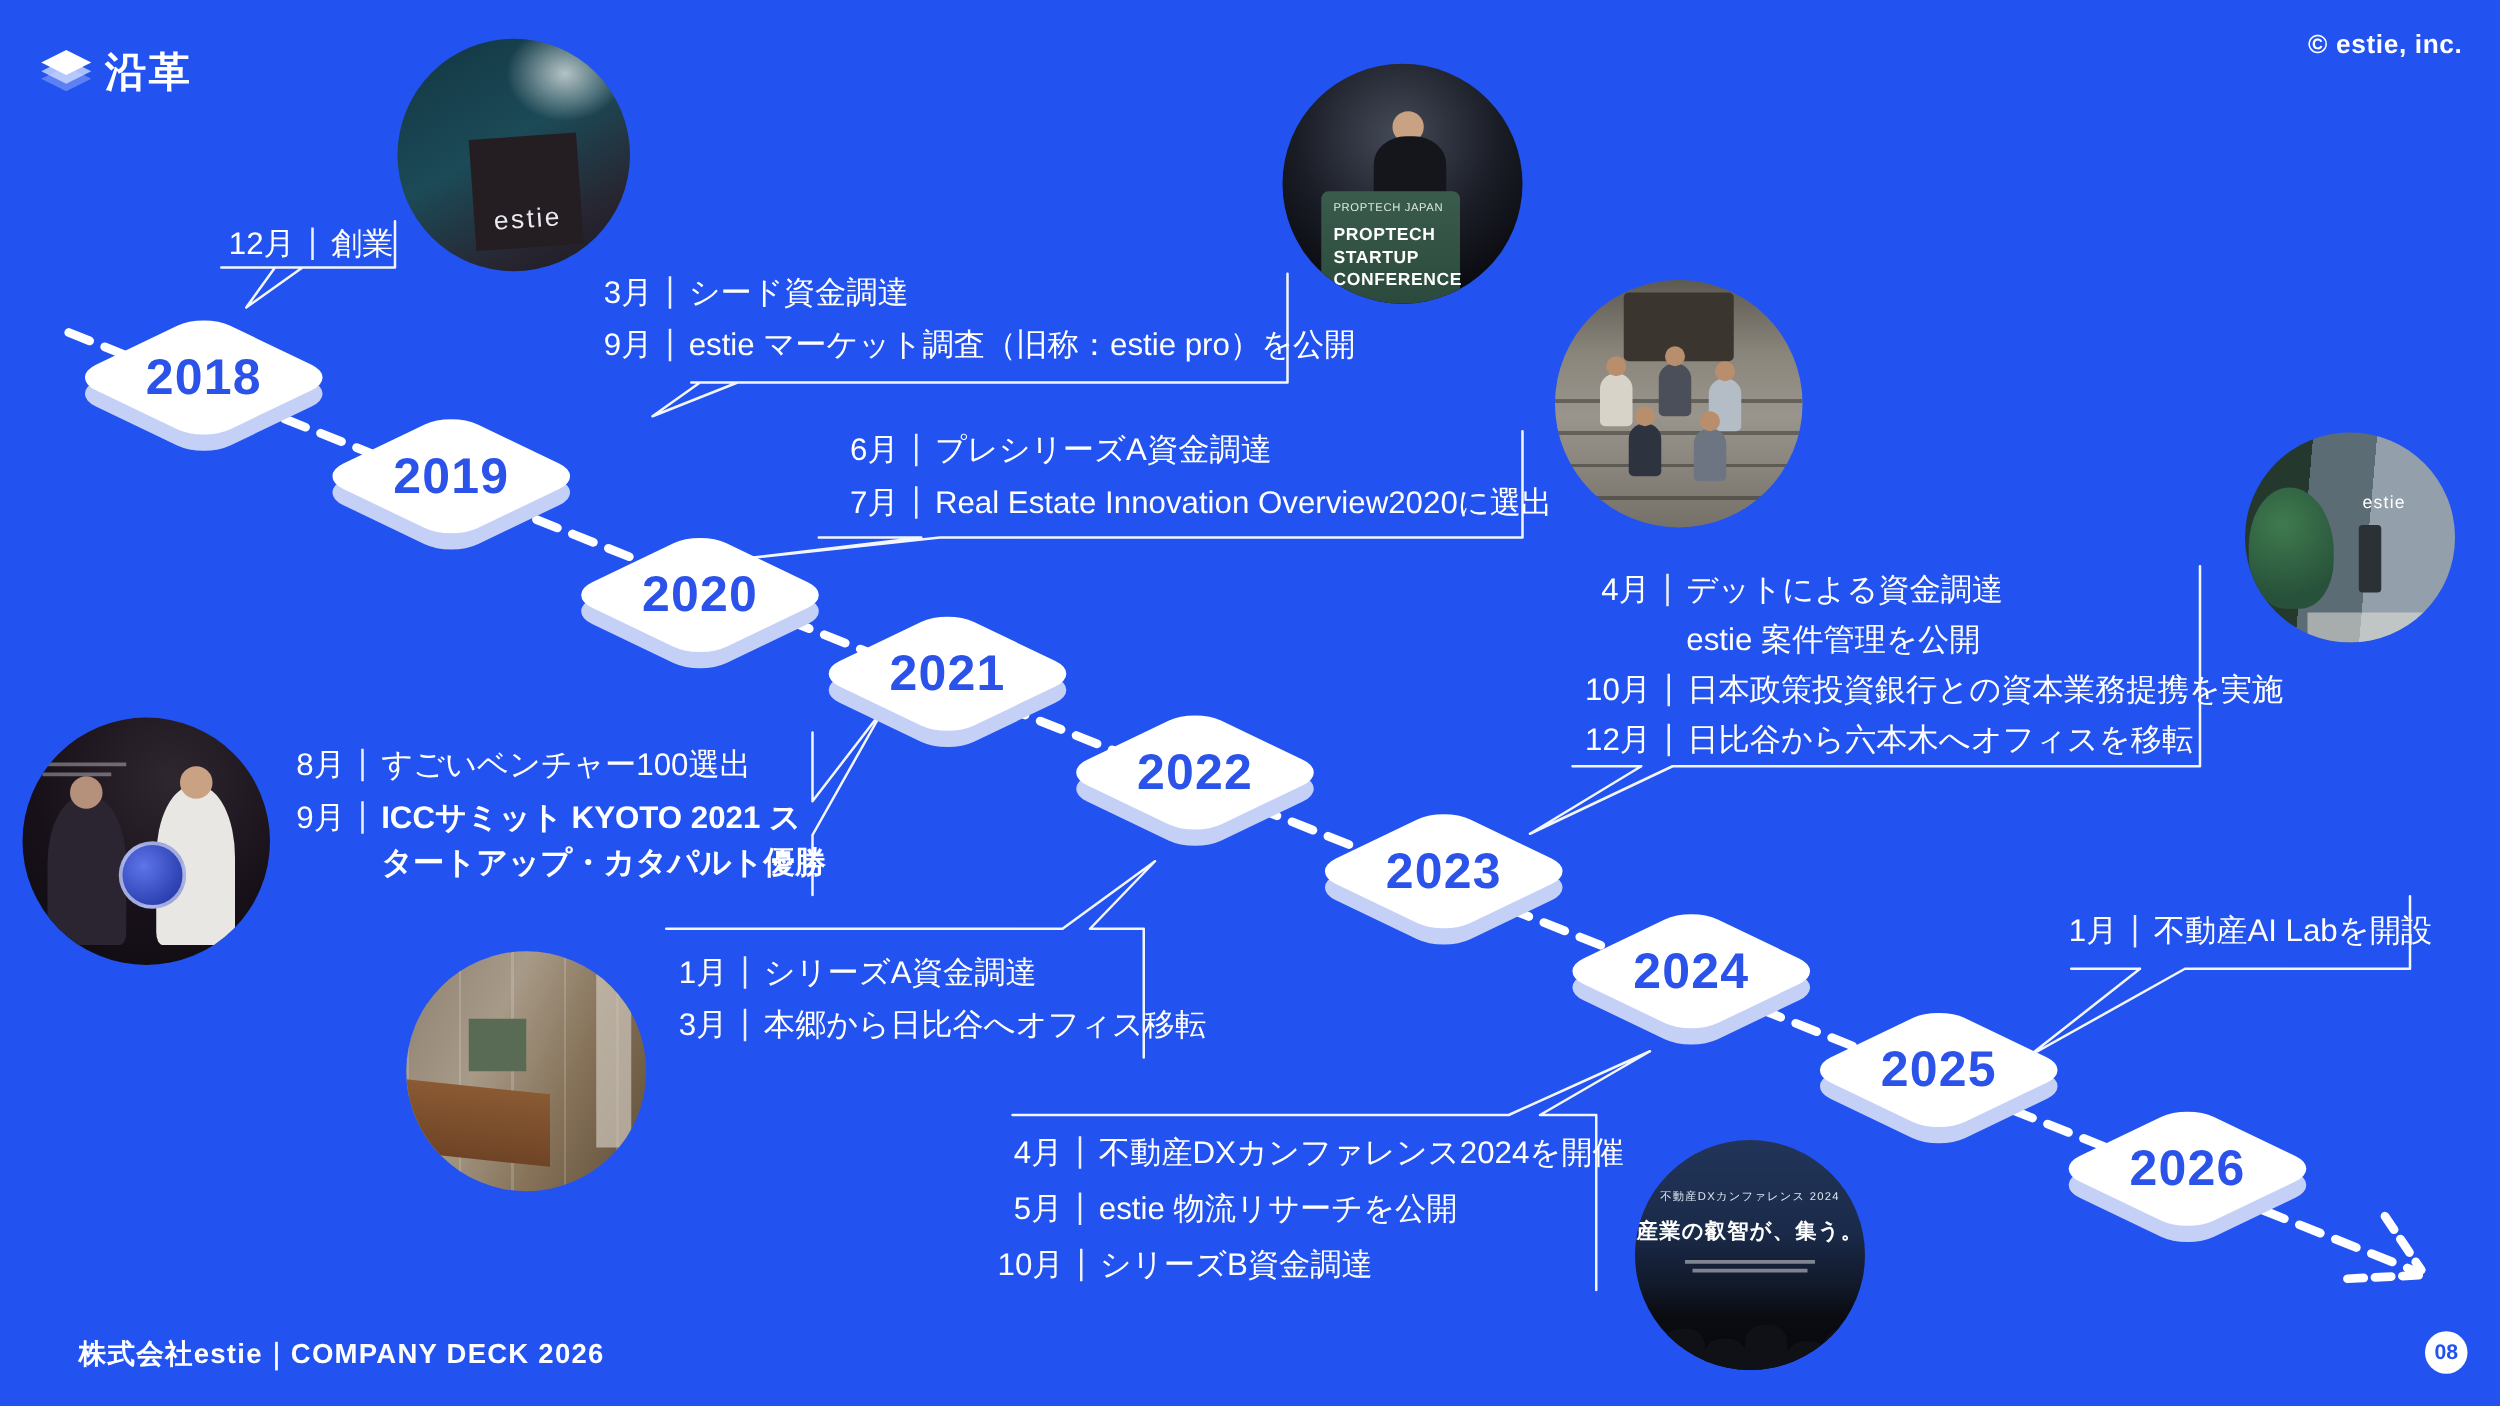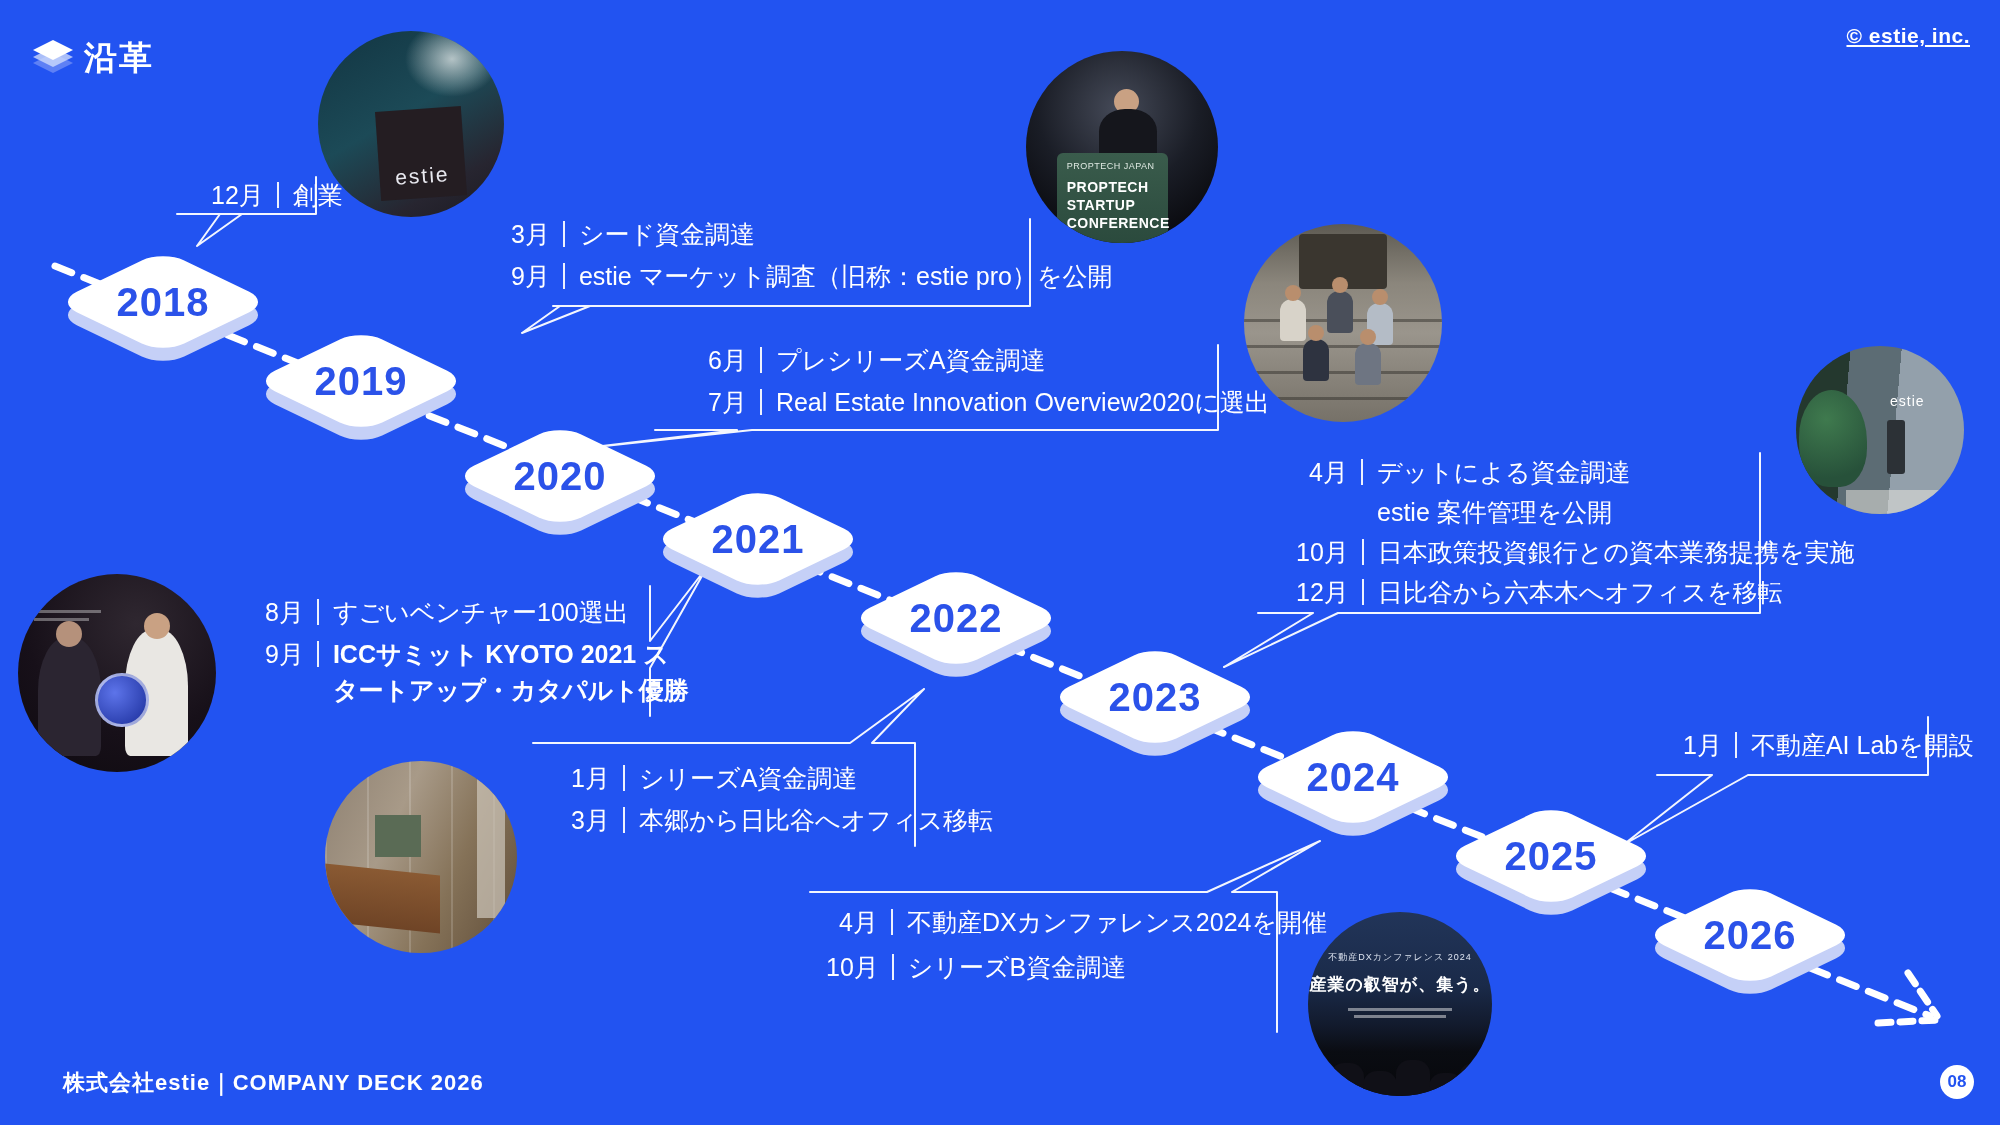--- a/index.html
+++ b/index.html
@@ -6,21 +6,21 @@
   body{
     width:2000px;height:1125px;position:relative;overflow:hidden;
     background:#2253f1;
     font-family:"Liberation Sans","DejaVu Sans",sans-serif;
     color:#fff;
   }
 
   
   .hdr-title{position:absolute;left:84px;top:36px;font-size:33px;font-weight:bold;letter-spacing:2px;z-index:5;}
   .hdr-icon{position:absolute;left:32px;top:40px;z-index:5;}
-  .copyright{position:absolute;top:24px;right:30px;font-size:21px;font-weight:bold;letter-spacing:.5px;z-index:5;text-decoration:underline;}
+  .copyright{position:absolute;top:24px;right:30px;font-size:21px;font-weight:bold;letter-spacing:.5px;z-index:5;}
 
   
   .footer{position:absolute;left:26px;top:1068px;font-size:22px;font-weight:bold;letter-spacing:1px;z-index:5;margin-left:37px;}
   .page-badge{position:absolute;left:1940px;top:1065px;width:34px;height:34px;border-radius:50%;
     background:#fff;color:#2253f1;font-size:17px;font-weight:bold;
     display:flex;align-items:center;justify-content:center;z-index:5;}
 
   
   .overlay{position:absolute;left:0;top:0;z-index:1;}
 
@@ -28,21 +28,21 @@
   .diamond{position:absolute;width:214px;height:104px;z-index:2;}
   .dface,.dside{position:absolute;left:50%;top:50%;width:152px;height:152px;border-radius:30px;
     transform:translate(-50%,-50%) scaleY(0.48) rotate(45deg);background:#ffffff;}
   .dside{transform:translate(-50%,calc(-50% + 13px)) scaleY(0.48) rotate(45deg);background:#c5d0f7;}
   .dyear{position:absolute;inset:0;display:flex;align-items:center;justify-content:center;
     font-size:40px;font-weight:bold;color:#2b52e9;letter-spacing:1px;}
 
   
   .co{position:absolute;z-index:4;font-size:25px;}
   .co .line{display:flex;align-items:flex-start;line-height:36px;margin-bottom:6px;}
-  .co .month{display:block;text-align:right;white-space:nowrap;margin-left:28px;}
+  .co .month{display:block;text-align:right;white-space:nowrap;}
   .co .sep{flex:none;width:2px;height:26px;background:rgba(255,255,255,.92);margin:5px 14px 0 13px;}
   .co .line.nosep .sep{visibility:hidden;}
   .co .txt{white-space:nowrap;}
   .co .txt.wrap{white-space:normal;width:356px;font-weight:bold;}
   .mw38 .month{min-width:38px;}
   .mw48 .month{min-width:48px;}
   .mw52 .month{min-width:52px;}
   .co23 .line{margin-bottom:4px;}
   .co24 .line{margin-bottom:9px;}
 
@@ -264,20 +264,25 @@
   </div>
 </div>
 
 <div class="co mw52 co24" style="left:798px;top:904px">
   <div class="line">
     <span class="month">4月</span>
     <span class="sep"></span>
     <span class="txt">不動産DXカンファレンス2024を開催</span>
   </div>
   <div class="line">
+    <span class="month">5月</span>
+    <span class="sep"></span>
+    <span class="txt">estie 物流リサーチを公開</span>
+  </div>
+  <div class="line">
     <span class="month">10月</span>
     <span class="sep"></span>
     <span class="txt">シリーズB資金調達</span>
   </div>
 </div>
 
 <div class="co mw38" style="left:1655px;top:727px">
   <div class="line">
     <span class="month">1月</span>
     <span class="sep"></span>

